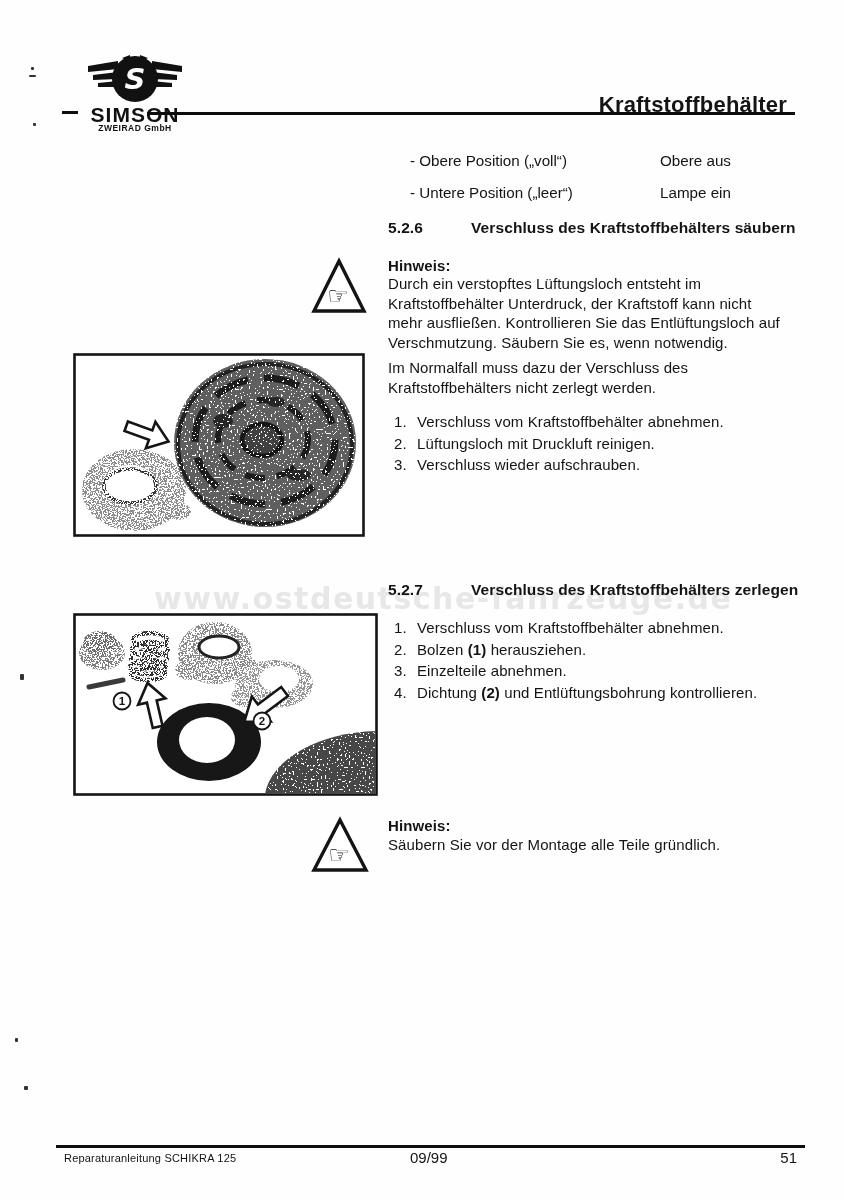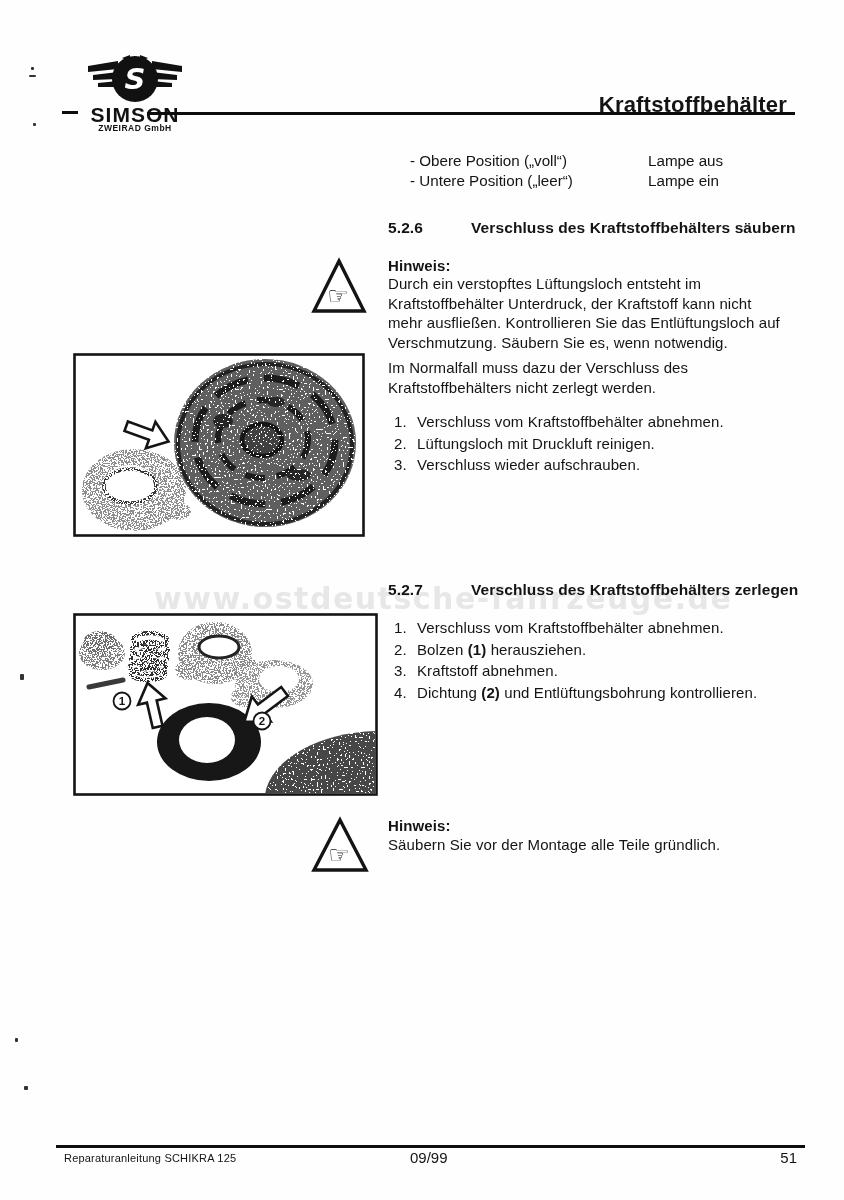--- a/index.html
+++ b/index.html
@@ -10,21 +10,21 @@
   }
   .abs { position:absolute; }
   .b { font-weight:bold; }
   .rule { background:#0d0d0d; }
   .txt { font-size:15px; line-height:19.6px; letter-spacing:.1px; }
   .steps { font-size:15px; line-height:21.6px; letter-spacing:.1px; }
   .step { display:flex; }
   .step .num { width:23px; flex:none; }
   .sec-head { display:flex; font-weight:bold; font-size:15.5px; letter-spacing:.1px;gap:24px; }
   .sec-head .no { width:59px; flex:none; }
-  .lamp { display:grid; grid-template-columns:238px auto; font-size:15.2px; line-height:19.8px; }
+  .lamp { display:grid; grid-template-columns:238px auto; font-size:15.2px; line-height:19.8px;gap:12px; }
   .speck { position:absolute; background:#333; border-radius:1px; }
   .wm {
     font-family:"DejaVu Sans", sans-serif; font-weight:bold; font-size:30px;
     color:#e7e7e7; letter-spacing:1.5px; white-space:nowrap; z-index:1;
   }
   .z2 { z-index:2; }
   .brand-name { font-size:21px; font-weight:bold; letter-spacing:1px; color:#111; text-align:center; }
   .brand-sub { font-size:8.5px; font-weight:bold; letter-spacing:.5px; color:#111; text-align:center; }
   .page-title { font-size:22px; font-weight:bold; letter-spacing:.2px; }
   .footer-small { font-size:11px; letter-spacing:.2px; }
@@ -76,21 +76,21 @@
     <text x="51" y="35" text-anchor="middle" font-family="DejaVu Sans, sans-serif" font-size="29" font-weight="bold" font-style="italic" fill="#fff">S</text>
   </svg>
   <div class="abs brand-name" style="left:78px;top:103px;width:114px">SIMSON</div>
   <div class="abs brand-sub" style="left:78px;top:123px;width:114px">ZWEIRAD GmbH</div>
   <div class="abs rule" style="left:62px;top:111px;width:16px;height:2.5px"></div>
   <div class="abs rule" style="left:147px;top:112px;width:648px;height:3px"></div>
   <div class="abs page-title" style="right:57px;top:92px">Kraftstoffbehälter</div>
 
   <div class="abs lamp" style="left:410px;top:151px">
     <div>- Obere Position („voll“)</div>
-    <div>Lampe aus</div>
+    <div>Obere aus</div>
     <div>- Untere Position („leer“)</div>
     <div>Lampe ein</div>
   </div>
 
   <div class="abs sec-head z2" style="left:388px;top:219px">
     <span class="no">5.2.6</span>
     <span>Verschluss des Kraftstoffbehälters säubern</span>
   </div>
 
   <svg class="abs" style="left:311px;top:256px" width="56" height="60" viewBox="0 0 56 60">
@@ -159,21 +159,21 @@
     <div class="step">
       <span class="num">1.</span>
       <span><span>Verschluss vom Kraftstoffbehälter abnehmen.</span><strong></strong><span></span></span>
     </div>
     <div class="step">
       <span class="num">2.</span>
       <span><span>Bolzen </span><strong>(1)</strong><span> herausziehen.</span></span>
     </div>
     <div class="step">
       <span class="num">3.</span>
-      <span><span>Kraftstoff abnehmen.</span><strong></strong><span></span></span>
+      <span><span>Einzelteile abnehmen.</span><strong></strong><span></span></span>
     </div>
     <div class="step">
       <span class="num">4.</span>
       <span><span>Dichtung </span><strong>(2)</strong><span> und Entlüftungsbohrung kontrollieren.</span></span>
     </div>
   </div>
 
   <svg class="abs z2" style="left:73px;top:613px" width="305" height="183" viewBox="0 0 305 183">
     <rect x="1.5" y="1.5" width="302" height="180" fill="#fff" stroke="#141414" stroke-width="2.6"></rect>
     <g filter="url(#grainB)">

